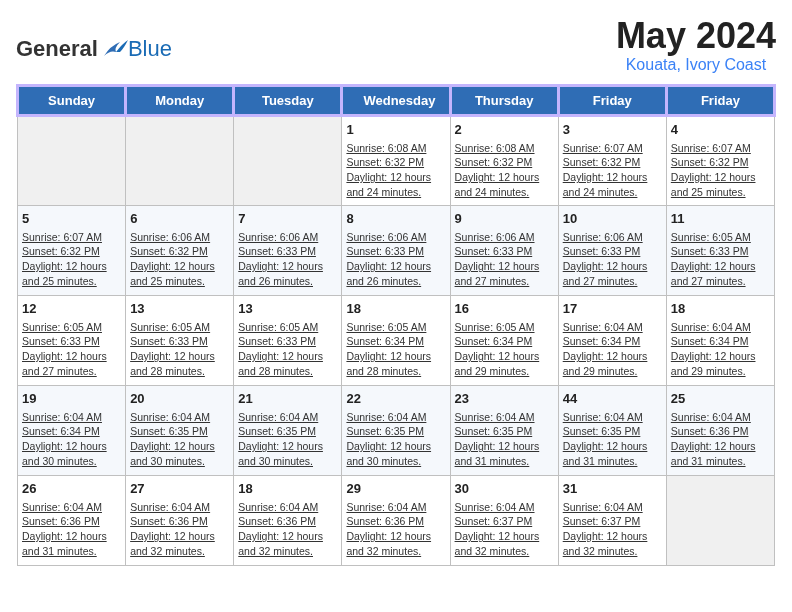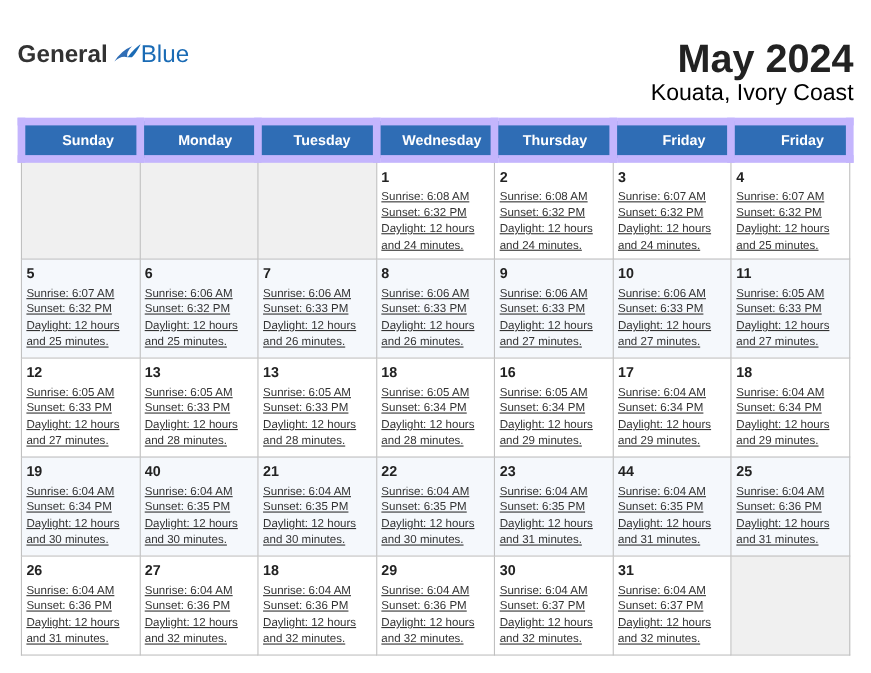--- a/index.html
+++ b/index.html
@@ -35,46 +35,45 @@
       font-size: 22px;
       font-weight: normal;
       color: #1a6bb5;
     }
     .logo-bird {
       width: 28px;
       height: 22px;
       margin-left: 2px;
     }
     .title-block {
-      text-align: right;
-      margin-top: 17px;
+      text-align: center;
     }
     .month-title {
       font-size: 36px;
       font-weight: bold;
       color: #222;
       line-height: 1.1;
     }
     .location-title {
-      font-size: 21px;
-      color: #000000;
+      font-size: 16px;
+      color: #3b82f6;
     }
     table {
       width: 100%;
       border-collapse: collapse;
       table-layout: fixed;
     }
     thead tr th {
       background-color: #2f6db5;
       color: #fff;
       padding: 6px 20px;
       font-size: 13px;
       font-weight: bold;
-      text-align: right;
-      border: 7px solid #c4b5fd;
+      text-align: center;
+      border: 3px solid #c4b5fd;
     }
     tbody tr td {
       vertical-align: top;
       border: 1px solid #c0c0c0;
       padding: 4px 4px;
       height: 90px;
       background: #fff;
       font-size: 11px;
       color: #333;
       line-height: 1.4;
@@ -268,21 +267,21 @@
       </tr>
       <tr>
         <td>
           <span class="day-num">19</span>
           <div class="cell-info" style="white-space: pre-line;">Sunrise: 6:04 AM
 Sunset: 6:34 PM
 Daylight: 12 hours
 and 30 minutes.</div>
         </td>
         <td>
-          <span class="day-num">40</span>
+          <span class="day-num">20</span>
           <div class="cell-info" style="white-space: pre-line;">Sunrise: 6:04 AM
 Sunset: 6:35 PM
 Daylight: 12 hours
 and 30 minutes.</div>
         </td>
         <td>
           <span class="day-num">21</span>
           <div class="cell-info" style="white-space: pre-line;">Sunrise: 6:04 AM
 Sunset: 6:35 PM
 Daylight: 12 hours

